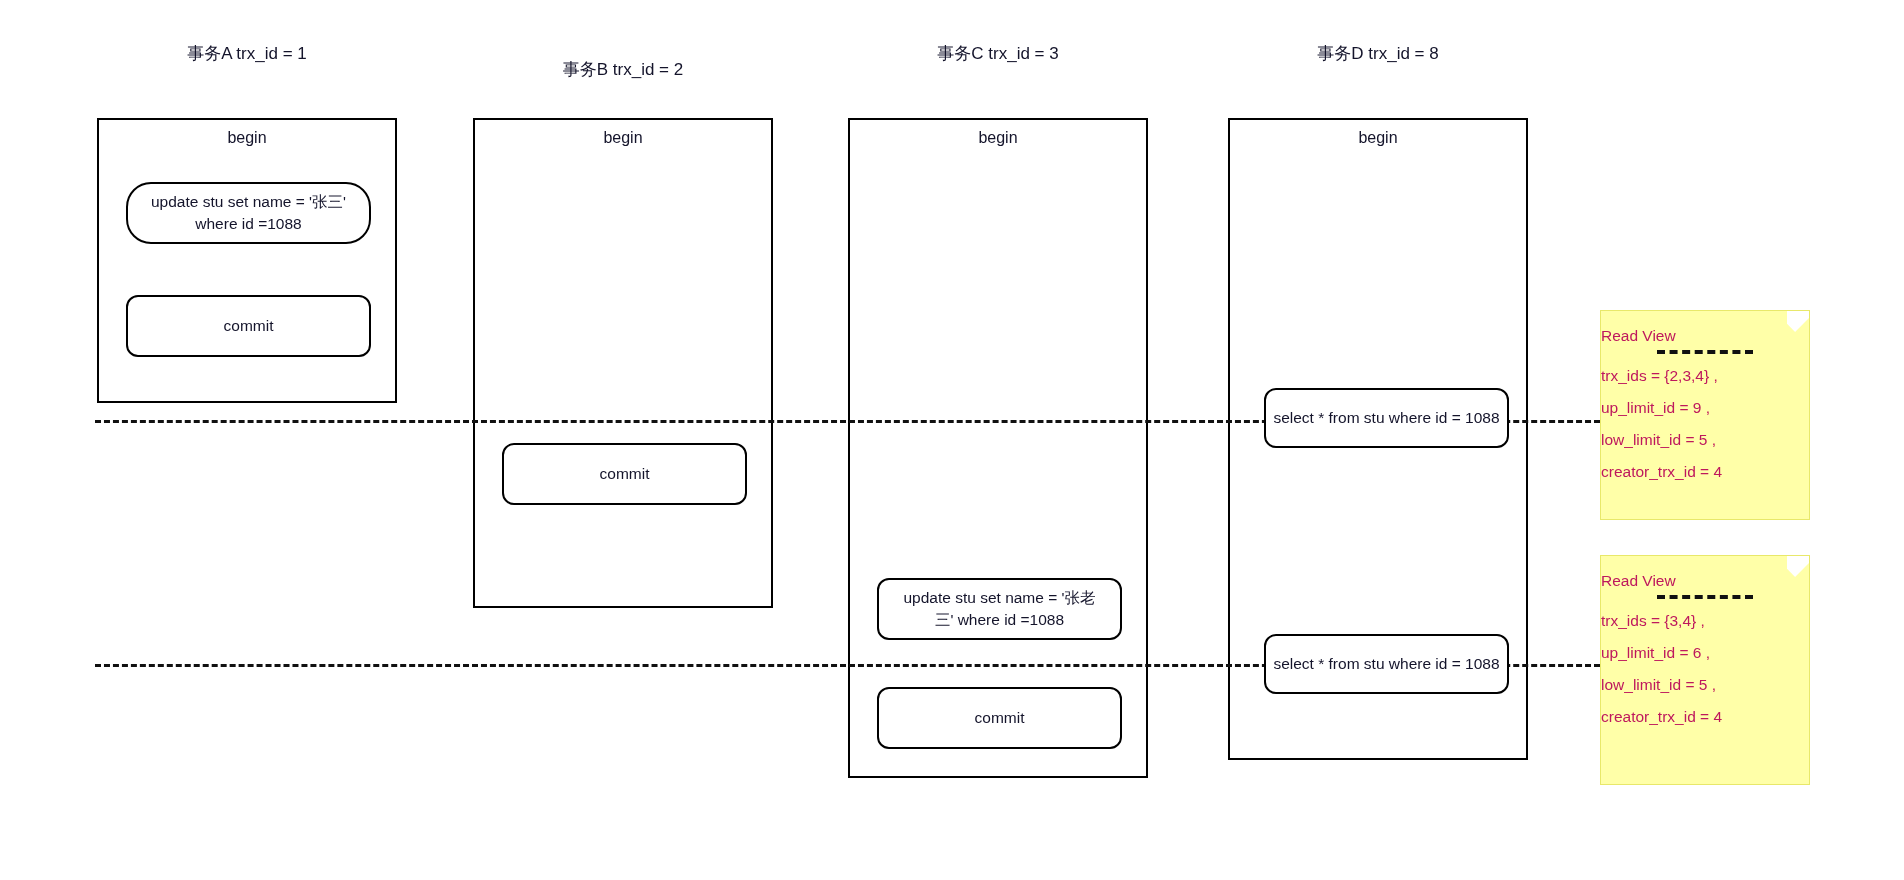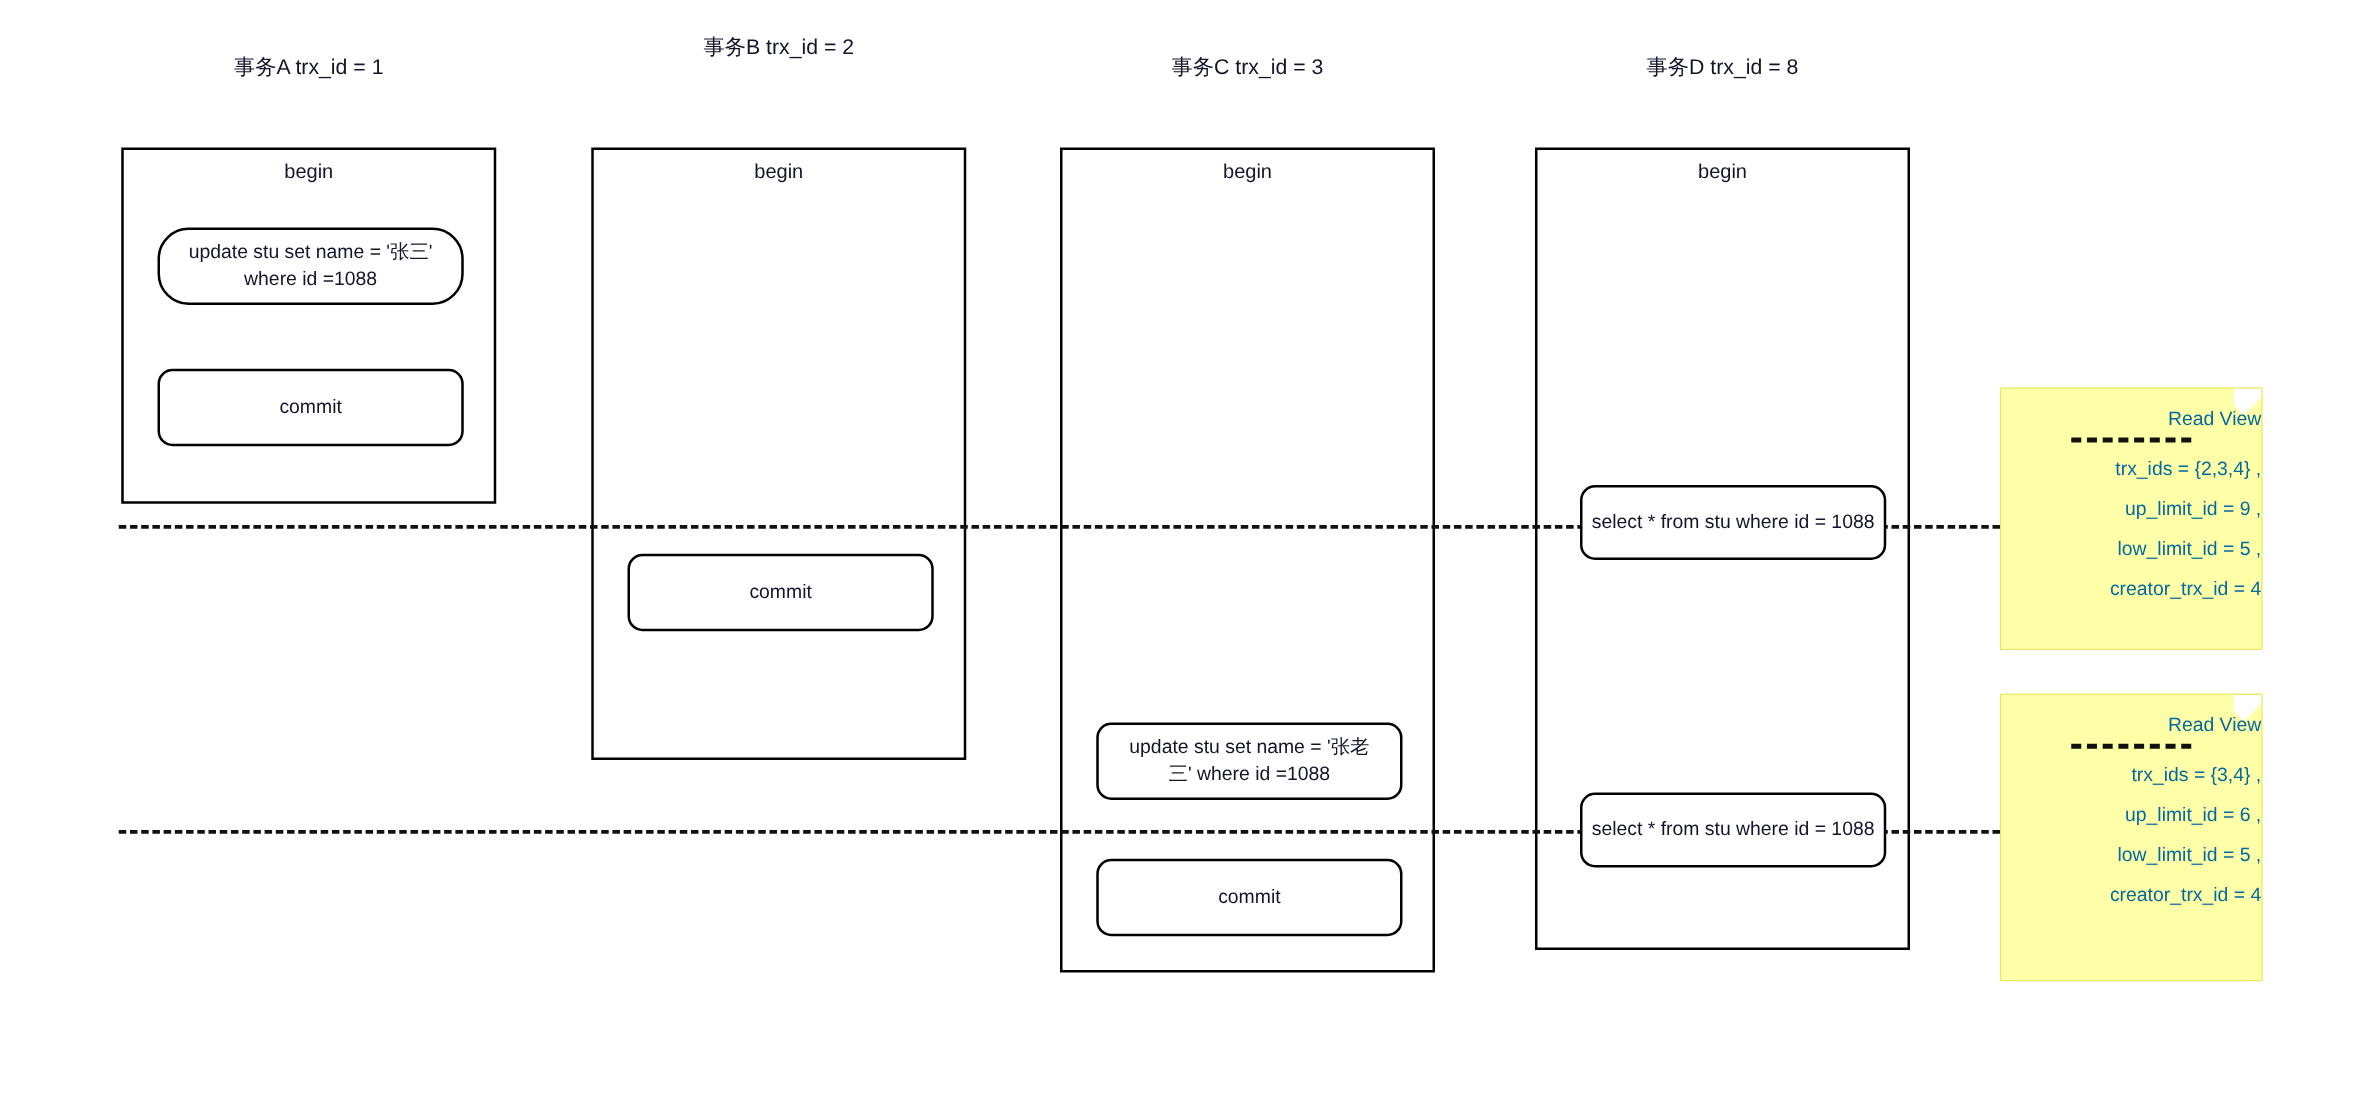--- a/index.html
+++ b/index.html
@@ -100,24 +100,24 @@
     position: absolute;
     top: -1px; left: -1px;
     width: 31px; height: 31px;
     background: #ffffff;
     transform: rotate(45deg);
     transform-origin: top right;
   }
   .note-inner {
     position: relative;
     padding-top: 16px;
-    text-align: right;
+    text-align: left;
     font-size: 15.5px;
     line-height: 16px;
-    color: #0369a1;
+    color: #be185d;
   }
   .note-title {
     font-size: 15.5px;
     line-height: 18px;
     margin-bottom: 2px;
   }
   .note-sep {
     width: 96px;
     margin: 5px auto 6px auto;
     border-top: 4px dashed #111111;
@@ -128,21 +128,21 @@
     line-height: 32px;
     white-space: nowrap;
   }
 </style>
 </head>
 <body>
 
 <div id="canvas">
 
   <div class="col-title" style="left:97px; top:44px; width:300px;">事务A trx_id = 1</div>
-  <div class="col-title" style="left:473px; top:28px; width:300px;">事务B trx_id = 2</div>
+  <div class="col-title" style="left:473px; top:60px; width:300px;">事务B trx_id = 2</div>
   <div class="col-title" style="left:848px; top:44px; width:300px;">事务C trx_id = 3</div>
   <div class="col-title" style="left:1228px; top:44px; width:300px;">事务D trx_id = 8</div>
 
   <div class="txn-box" style="left:97px; top:118px; width:300px; height:285px;">
     <div class="txn-begin">begin</div>
   </div>
   <div class="stmt overflow" style="left:126px; top:182px; width:245px; height:62px;border-radius:25px;">
     <span>update stu set name = '张三' where id =1088</span>
   </div>
   <div class="stmt" style="left:126px; top:295px; width:245px; height:62px;">

